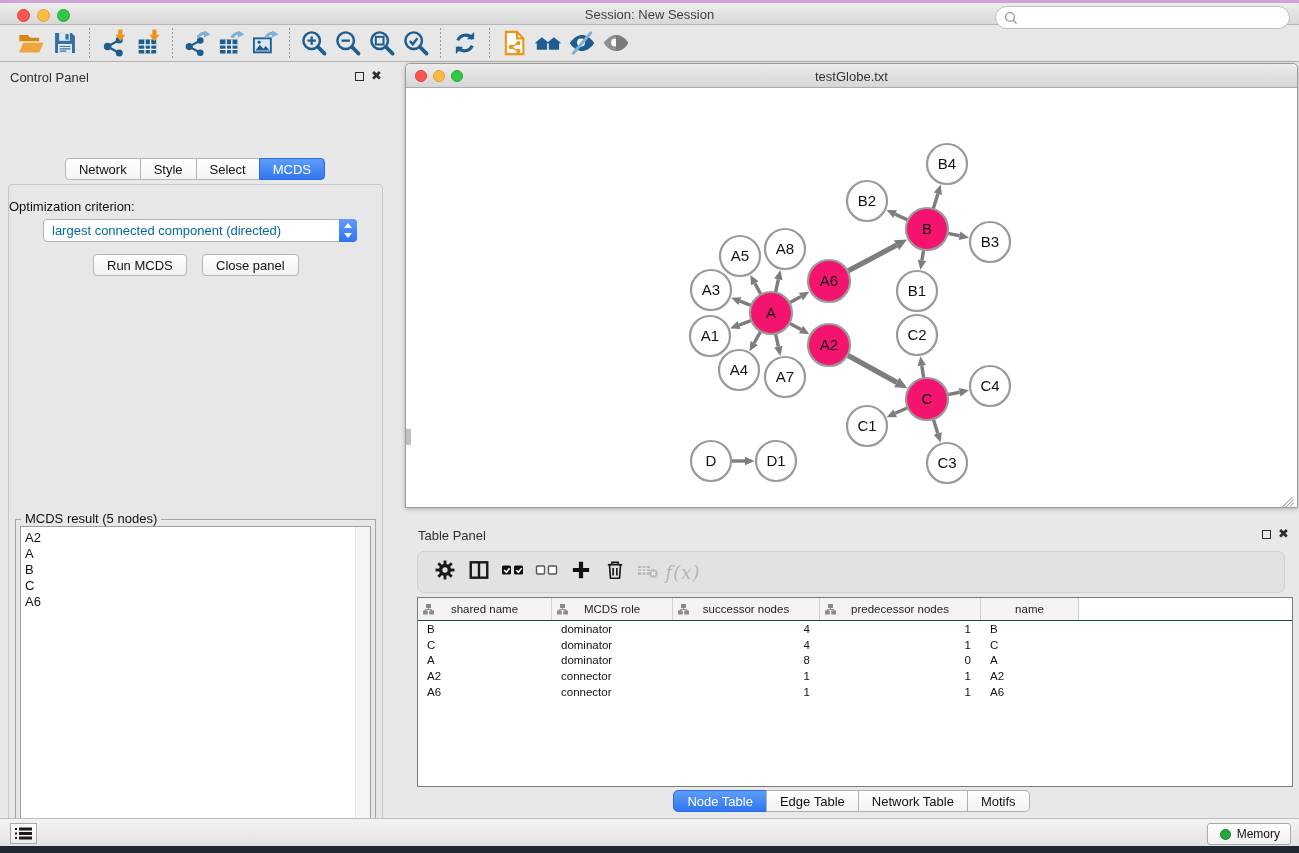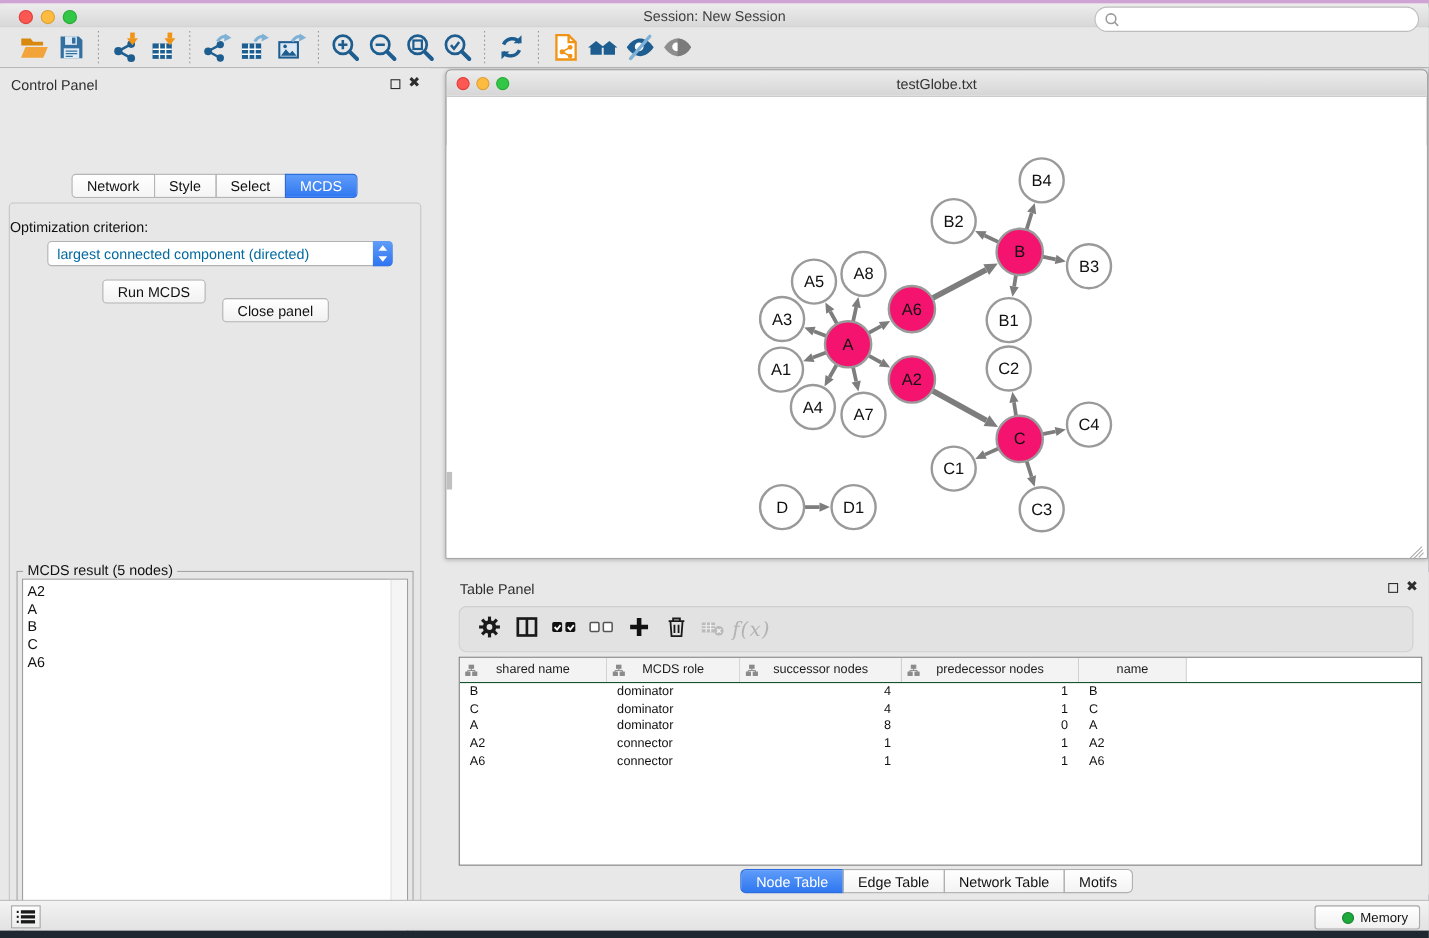--- a/index.html
+++ b/index.html
@@ -61,21 +61,21 @@
   .dropdown .dd-text { flex:1; font-size:13px; color:#0369a1; padding-left:8px; white-space:nowrap; }
   .dd-stepper { width:18px; height:23px; margin-right:-1px; border-radius:0 4px 4px 0;
     background:linear-gradient(#609df9,#2e74f0); position:relative; }
   .dd-stepper .up, .dd-stepper .dn { position:absolute; left:50%; transform:translateX(-50%);
     width:0; height:0; border-left:4px solid transparent; border-right:4px solid transparent; }
   .dd-stepper .up { top:4px; border-bottom:5px solid #fff; }
   .dd-stepper .dn { bottom:4px; border-top:5px solid #fff; }
   .cp-btn { position:absolute; top:69px; height:22px; background:linear-gradient(#ffffff,#f1f1f1);
     border:1px solid #b5b5b5; border-radius:4px; font-size:13px; color:#111;
     display:flex; align-items:center; padding:0 13px; }
-  .btn-run { left:84px; } .btn-close { left:193px;margin-top:17px; }
+  .btn-run { left:84px; } .btn-close { left:193px; }
 
   .groupbox { position:absolute; left:6px; top:334px; width:361px; height:338px;
     border:1px solid #a5a5a5; }
   .groupbox .legend { position:absolute; left:5px; top:-9px; background:#e7e7e7;
     padding:0 4px; font-size:13px; color:#111; }
   .mcds-list { position:absolute; left:4px; top:6px; right:4px; bottom:4px; background:#fff;
     border:1px solid #9e9e9e; overflow:hidden; }
   .mcds-list .item { font-size:13px; color:#111; line-height:16px; padding-left:4px; }
   .mcds-list .items { padding-top:3px; }
   .scroll-track { position:absolute; right:0; top:0; bottom:0; width:15px; background:#f5f5f5;
@@ -127,21 +127,21 @@
   .tbl-tab:first-child { border-radius:5px 0 0 5px; }
   .tbl-tab:last-child { border-radius:0 5px 5px 0; }
   .tbl-tab.active { background:linear-gradient(#5f9cf9,#2f77f1); border-color:#2c6cdd; color:#fff; }
 
   
   .statusbar { position:absolute; left:0; top:818px; width:100%; height:28px;
     background:linear-gradient(#f3f3f3,#e2e2e2); border-top:1px solid #bdbdbd; }
   .list-btn { position:absolute; left:10px; top:4px; width:27px; height:21px;
     background:linear-gradient(#fdfdfd,#ededed); border:1px solid #a9a9a9; display:flex;
     align-items:center; justify-content:center; }
-  .memory-btn { position:absolute; right:8px; top:4px; height:22px; padding:0 10px 0 24px;
+  .memory-btn { position:absolute; right:8px; top:4px; height:22px; padding:0 10px 0 12px;
     background:linear-gradient(#ffffff,#f0f0f0); border:1px solid #a9a9a9; border-radius:3px;
     display:flex; align-items:center; gap:6px; font-size:12px; color:#111; }
   .mem-dot { width:11px; height:11px; border-radius:50%; background:#1fa83c; border:1px solid #15822c; }
 </style>
 </head>
 <body>
 
 <div id="stage">
   <div class="desktop-top"></div>
 

